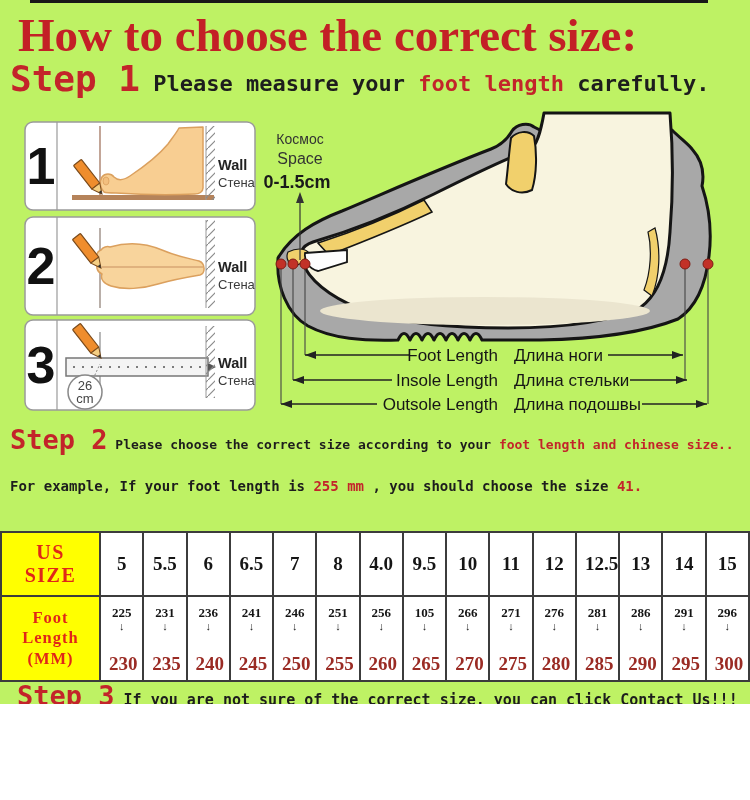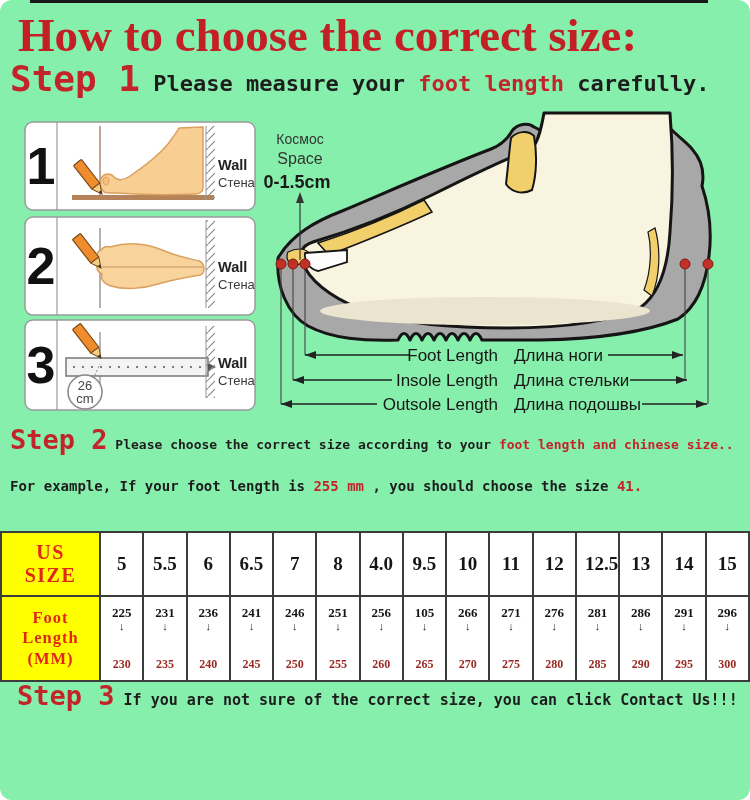--- a/index.html
+++ b/index.html
@@ -1,17 +1,17 @@
 <!DOCTYPE html>
 <html><head>
 <meta charset="utf-8">
 <style>
   html,body{margin:0;padding:0;background:#ffffff;}
-  .page{position:relative;width:750px;height:800px;background:#86efac;overflow:hidden;
-        font-family:"Liberation Sans",sans-serif;border-radius:12px;}
+  .page{position:relative;width:750px;height:704px;background:#bef264;overflow:hidden;
+        font-family:"Liberation Sans",sans-serif;}
   .top-artifact{position:absolute;left:30px;top:0;width:678px;height:3px;background:#181818;}
   .title{position:absolute;left:18px;top:8px;width:720px;margin:0;
          font-family:"Liberation Serif",serif;font-weight:bold;font-size:47px;
          letter-spacing:0px;color:#c32026;white-space:nowrap;}
   .step-line{position:absolute;margin:0;white-space:nowrap;
              font-family:"DejaVu Sans Mono",monospace;font-weight:bold;color:#1d1d1d;}
   .step-label{color:#c3242a;font-size:27px;}
   .red{color:#c3242a;}
   .step1{left:10px;top:58px;font-size:22px;}
   .step1 .step-label{font-size:36px;}
@@ -34,21 +34,21 @@
   .size-table td,.size-table th{border:2px solid #3c3c3c;text-align:center;vertical-align:middle;
               padding:8px;background:#fff;}
   .size-table th{background:#ffff00;color:#e02718;font-weight:bold;}
   .row-us th,.row-cn th{font-size:20px;letter-spacing:1.5px;}
   .row-us,.row-cn{height:35px;}
   .row-us td,.row-cn td{font-size:19px;font-weight:bold;color:#151515;}
   .row-foot{height:67px;}
   .row-foot th{font-size:16.5px;letter-spacing:1px;line-height:1.25;}
   .fl-top{font-size:13px;font-weight:bold;color:#151515;line-height:16px;}
   .fl-arrow{font-size:11px;font-weight:bold;color:#222;line-height:11px;}
-  .fl-bot{font-size:12px;font-weight:bold;color:#9a2b24;line-height:16px;margin-top:24px;}
+  .fl-bot{font-size:19px;font-weight:bold;color:#9a2b24;line-height:16px;margin-top:24px;}
 </style>
 </head>
 <body>
 
 <div class="page">
 
   <div class="top-artifact"></div>
 
   <h1 class="title">How to choose the correct size:</h1>
 

